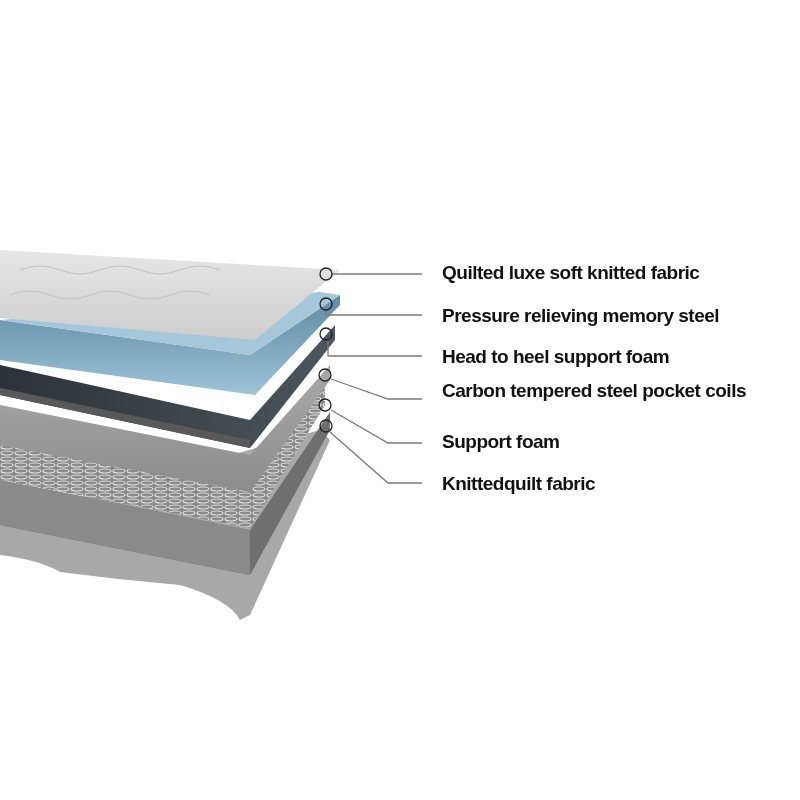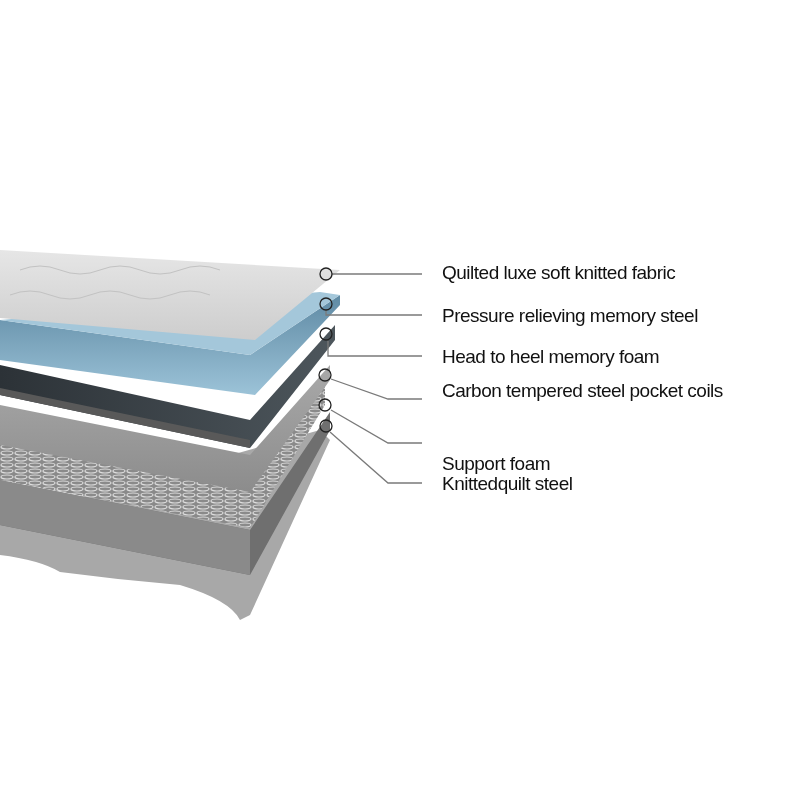--- a/index.html
+++ b/index.html
@@ -1,18 +1,18 @@
 <!DOCTYPE html>
 <html><head>
 <meta charset="utf-8">
 <style>
   html,body{margin:0;padding:0;background:#fff;}
   body{width:800px;height:800px;position:relative;overflow:hidden;font-family:"Liberation Sans",sans-serif;}
   #art{position:absolute;left:0;top:0;width:800px;height:800px;}
-  .label{position:absolute;left:442px;font-weight:normal;font-size:19px;color:#111;letter-spacing:-0.5px;white-space:nowrap;line-height:22px;}
+  .label{position:absolute;left:442px;font-weight:bold;font-size:19px;color:#111;letter-spacing:-0.5px;white-space:nowrap;line-height:22px;}
 </style>
 </head>
 <body>
 
 <svg id="art" viewBox="0 0 800 800" xmlns="http://www.w3.org/2000/svg">
   <defs>
     <linearGradient id="gQuilt" x1="0" y1="0" x2="0" y2="1">
       <stop offset="0" stop-color="#e6e6e6"></stop>
         <stop offset="1" stop-color="#cdcdcd"></stop>
     </linearGradient>
@@ -76,16 +76,16 @@
     <circle cx="326" cy="304" r="6"></circle>
     <circle cx="326" cy="334" r="6"></circle>
     <circle cx="325" cy="375" r="6"></circle>
     <circle cx="325" cy="405" r="6"></circle>
     <circle cx="326" cy="426" r="6"></circle>
   </g>
 </svg>
 
 <div class="label" style="top:262px">Quilted luxe soft knitted fabric</div>
 <div class="label" style="top:305px">Pressure relieving memory steel</div>
-<div class="label" style="top:346px">Head to heel memory foam</div>
+<div class="label" style="top:346px">Head to heel support foam</div>
 <div class="label" style="top:380px">Carbon tempered steel pocket coils</div>
-<div class="label" style="top:453px">Support foam</div>
-<div class="label" style="top:473px">Knittedquilt steel</div>
+<div class="label" style="top:431px">Support foam</div>
+<div class="label" style="top:473px">Knittedquilt fabric</div>
 
 </body></html>

